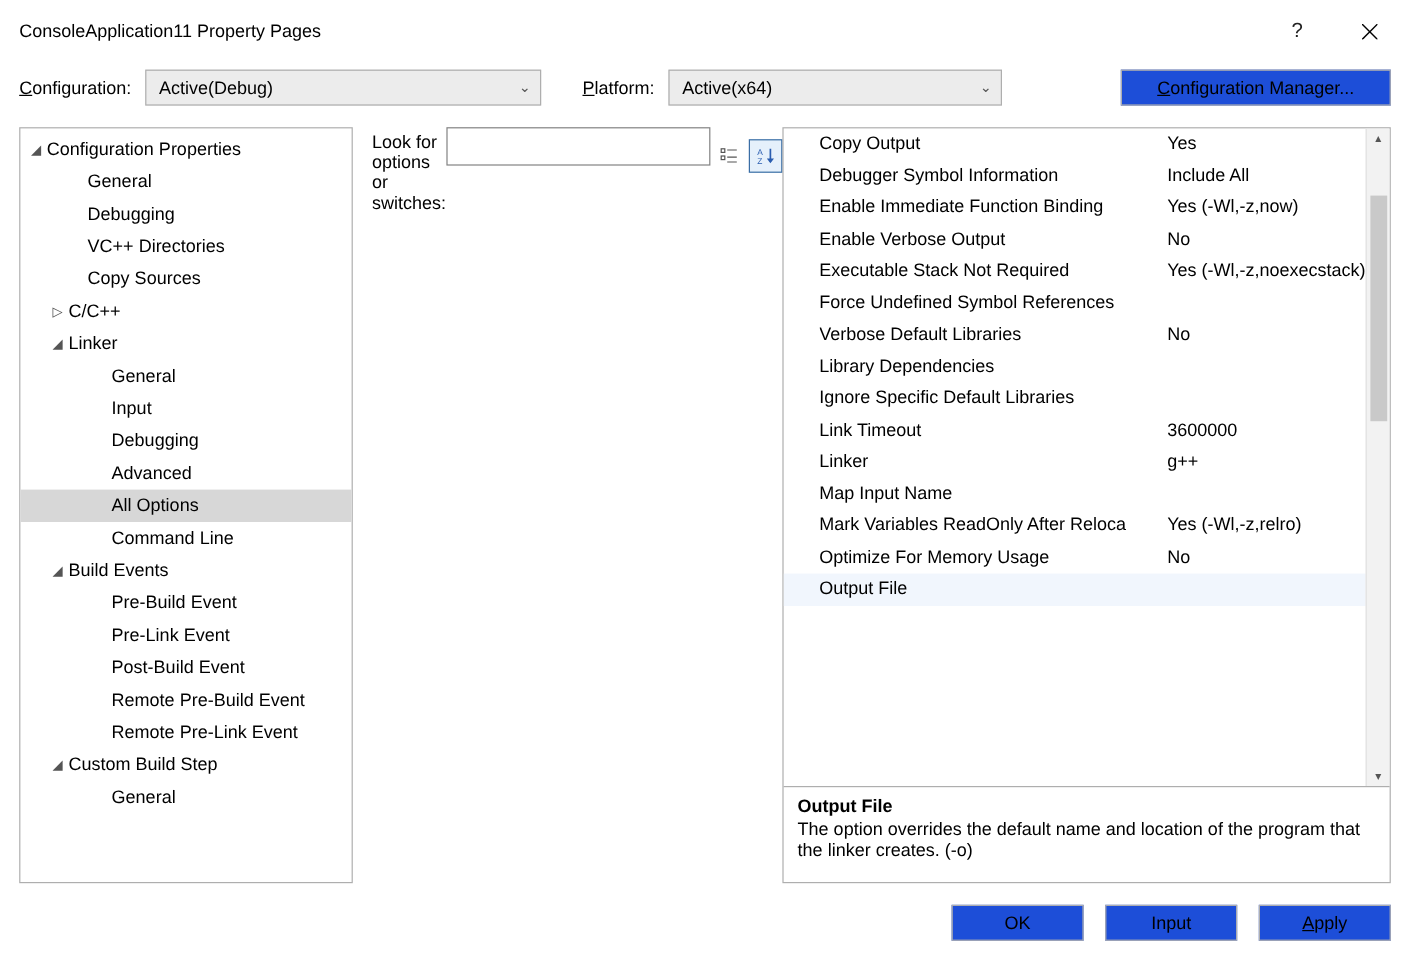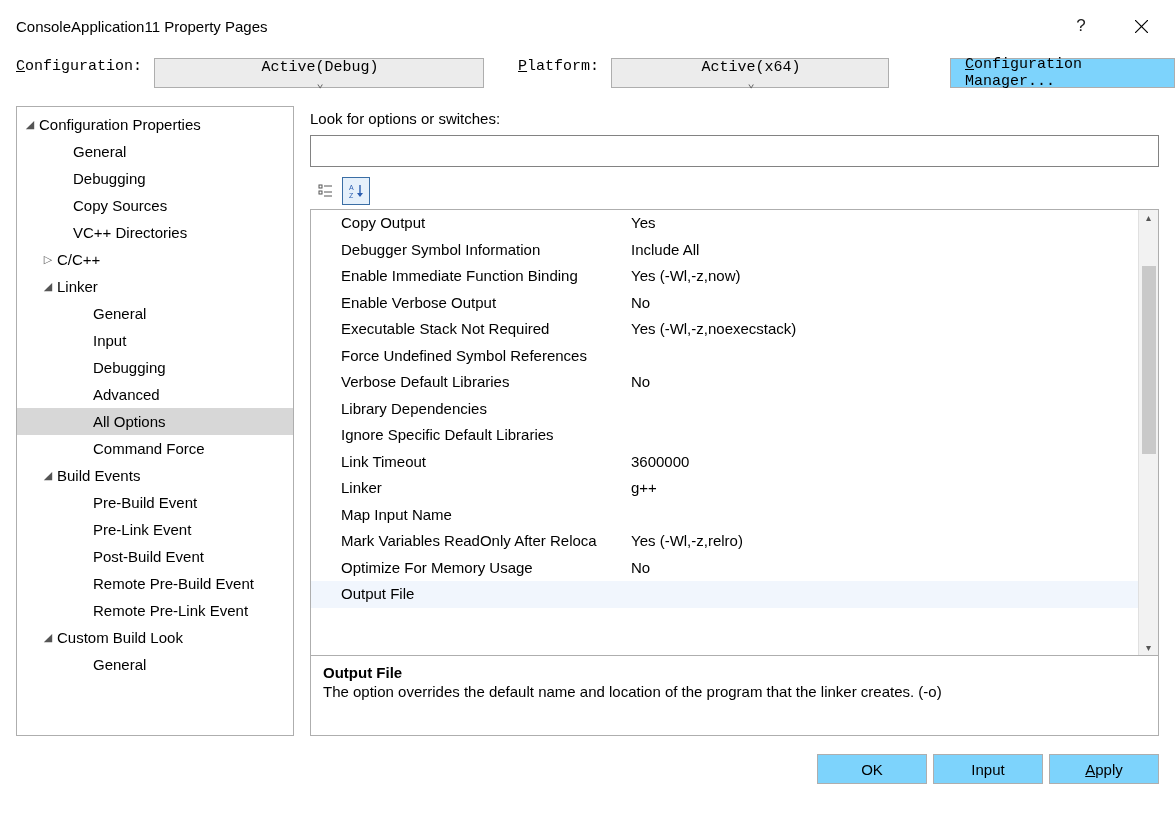--- a/index.html
+++ b/index.html
@@ -3,64 +3,64 @@
 <meta charset="utf-8">
 <style>
   * { box-sizing: border-box; }
   html, body { margin:0; padding:0; width:1175px; height:813px; font-family: "Segoe UI", Arial, sans-serif; font-size:15px; color:#000; background:#fff; }
   .titlebar { display:flex; align-items:center; justify-content:space-between; padding:10px 16px 6px 16px; }
   .title { font-size:15px; }
   .title-controls { display:flex; gap:24px; align-items:center; }
   .help-icon, .close-icon { width:36px; height:32px; display:flex; align-items:center; justify-content:center; font-size:17px; color:#222; }
   .close-icon svg { width:13px; height:13px; stroke:#000; stroke-width:1.2; }
 
-  .config-row { display:flex; align-items:flex-start; gap:12px; padding:10px 0 18px 16px;font-family:Liberation Mono, monospace; }
+  .config-row { display:flex; align-items:center; gap:12px; padding:10px 16px 18px 16px; }
   .label-underline { }
   .label-underline .ul { text-decoration: underline; }
-  .combo { display:flex; align-items:center; justify-content:space-between; border:1px solid #aeaeae; background:#ececec; height:30px; padding:0 8px 0 10px;flex-direction:column; }
+  .combo { display:flex; align-items:center; justify-content:space-between; border:1px solid #aeaeae; background:#ececec; height:30px; padding:0 8px 0 10px; }
   .combo .chev { font-size:12px; color:#555; }
   .combo.config-combo { width:330px; }
   .combo.platform-combo { width:278px; }
   .config-spacer { width:10px; }
-  .btn { border:1px solid #aeaeae; background:#7dd3fc; height:30px; display:flex; align-items:center; justify-content:center; padding:0 14px; }
+  .btn { border:1px solid #aeaeae; background:#1d4ed8; height:30px; display:flex; align-items:center; justify-content:center; padding:0 14px; }
   .btn.cfgmgr { width:225px; justify-content:center; }
   .btn .ul { text-decoration: underline; }
 
   .body-area { display:flex; gap:16px; padding:0 16px; }
   .tree-panel { width:278px; height:630px; border:1px solid #aeaeae; padding-top:4px; font-size:15px; overflow:hidden; }
   .tree-row { display:flex; align-items:center; height:27px; padding-left:6px; white-space:nowrap; }
   .tree-row.sel { background:#d7d7d7; }
   .tw { display:inline-block; width:14px; text-align:center; font-size:11px; color:#555; margin-right:2px;}
   .ind0 { padding-left:6px; }
   .ind1 { padding-left:24px; }
   .ind2 { padding-left:40px; }
   .ind3 { padding-left:42px; }
 
-  .right-panel { flex:1; display:flex; flex-direction:column; }
+  .right-panel { flex:1; display:flex; flex-direction:row; }
   .search-label { margin-bottom:8px; padding-top:4px; }
   .search-box { height:32px; border:1px solid #828282; width:100%; padding:4px 8px; font-size:15px; }
   .toolbar-row { display:flex; gap:2px; padding:10px 0 4px 2px; }
   .tb-btn { width:28px; height:28px; border:1px solid transparent; display:flex; align-items:center; justify-content:center; font-size:12px; color:#444; }
   .tb-btn.active { border:1px solid #3a6ea5; background:#e5f0fb; }
 
   .grid-wrap { border:1px solid #aeaeae; flex:1; display:flex; flex-direction:column; min-height:0; }
   .grid-scroll { flex:1; overflow:hidden; position:relative; display:flex;justify-content:flex-end; }
   .grid-body { flex:1; }
   .grid-row { display:flex; height:26.5px; align-items:center; padding-left:30px; border-bottom:1px solid transparent; position:relative;}
   .grid-row.sel { background:#f1f6fd; }
   .grid-prop { width:290px; white-space:nowrap; overflow:hidden; }
   .grid-val { flex:1; white-space:nowrap; overflow:hidden; }
   .vscroll { width:20px; background:#f2f2f2; border-left:1px solid #e0e0e0; position:relative; display:flex; flex-direction:column; align-items:center; justify-content:space-between; }
   .vscroll .arr { font-size:10px; color:#555; padding:2px 0;}
   .vscroll .thumb { position:absolute; top:56px; width:14px; height:188px; background:#c9c9c9; border-radius:0;}
 
   .desc-box { border-top:1px solid #aeaeae; padding:8px 12px 14px 12px; font-size:15px; height:80px; }
   .desc-title { font-weight:bold; margin-bottom:2px; }
 
-  .footer { display:flex; justify-content:flex-end; gap:6px; padding:18px 16px 0 0; }
+  .footer { display:flex; justify-content:flex-end; gap:18px; padding:18px 16px 0 0; }
   .footer .btn { width:110px; justify-content:center; }
 </style>
 </head>
 <body>
 
 <div class="titlebar">
   <div class="title">ConsoleApplication11 Property Pages</div>
   <div class="title-controls">
     <div class="help-icon">?</div>
     <div class="close-icon">
@@ -105,25 +105,25 @@
         <div class="tree-row ind2">
           <span class="tw">&nbsp;</span>
           <span>General</span>
         </div>
         <div class="tree-row ind2">
           <span class="tw">&nbsp;</span>
           <span>Debugging</span>
         </div>
         <div class="tree-row ind2">
           <span class="tw">&nbsp;</span>
-          <span>Copy Sources</span>
+          <span>VC++ Directories</span>
         </div>
         <div class="tree-row ind2">
           <span class="tw">&nbsp;</span>
-          <span>VC++ Directories</span>
+          <span>Copy Sources</span>
         </div>
         <div class="tree-row ind1">
           <span class="tw">▷</span>
           <span>C/C++</span>
         </div>
         <div class="tree-row ind1">
           <span class="tw">◢</span>
           <span>Linker</span>
         </div>
         <div class="tree-row ind3">
@@ -141,21 +141,21 @@
         <div class="tree-row ind3">
           <span style="display: inline-block; width: 34px;"></span>
           <span>Advanced</span>
         </div>
         <div class="tree-row ind3 sel">
           <span style="display: inline-block; width: 34px;"></span>
           <span>All Options</span>
         </div>
         <div class="tree-row ind3">
           <span style="display: inline-block; width: 34px;"></span>
-          <span>Command Force</span>
+          <span>Command Line</span>
         </div>
         <div class="tree-row ind1">
           <span class="tw">◢</span>
           <span>Build Events</span>
         </div>
         <div class="tree-row ind3">
           <span style="display: inline-block; width: 34px;"></span>
           <span>Pre-Build Event</span>
         </div>
         <div class="tree-row ind3">
@@ -169,21 +169,21 @@
         <div class="tree-row ind3">
           <span style="display: inline-block; width: 34px;"></span>
           <span>Remote Pre-Build Event</span>
         </div>
         <div class="tree-row ind3">
           <span style="display: inline-block; width: 34px;"></span>
           <span>Remote Pre-Link Event</span>
         </div>
         <div class="tree-row ind1">
           <span class="tw">◢</span>
-          <span>Custom Build Look</span>
+          <span>Custom Build Step</span>
         </div>
         <div class="tree-row ind3">
           <span style="display: inline-block; width: 34px;"></span>
           <span>General</span>
         </div>
       </div>
   </div>
 
   <div class="right-panel">
     <div class="search-label">Look for options or switches:</div>

